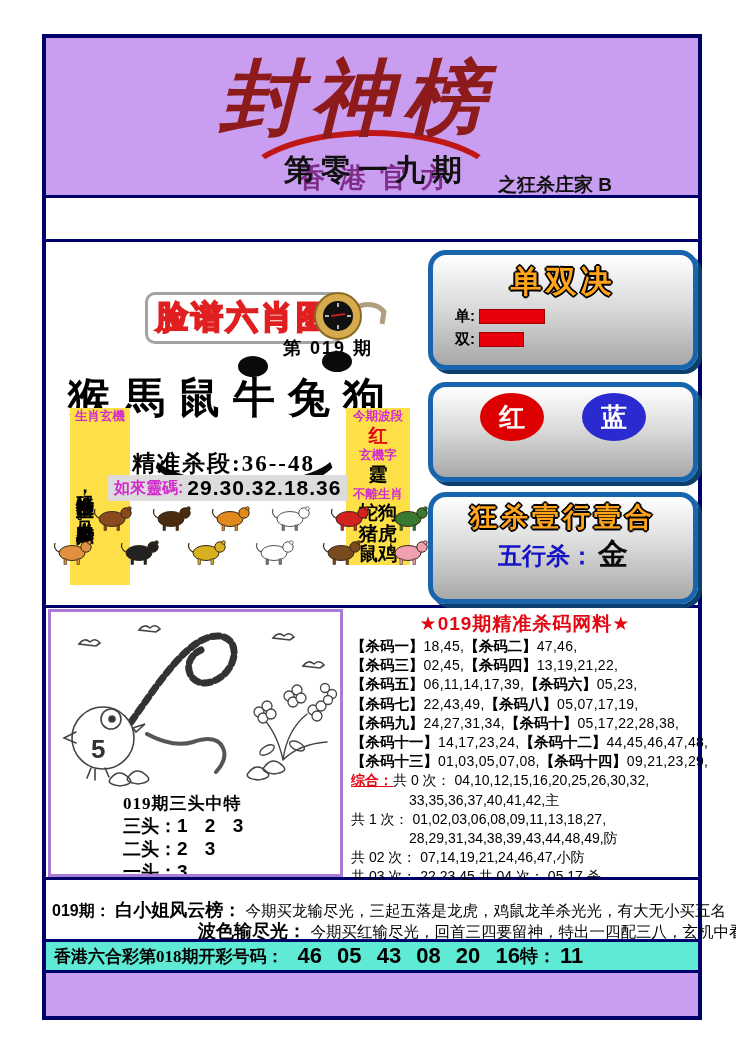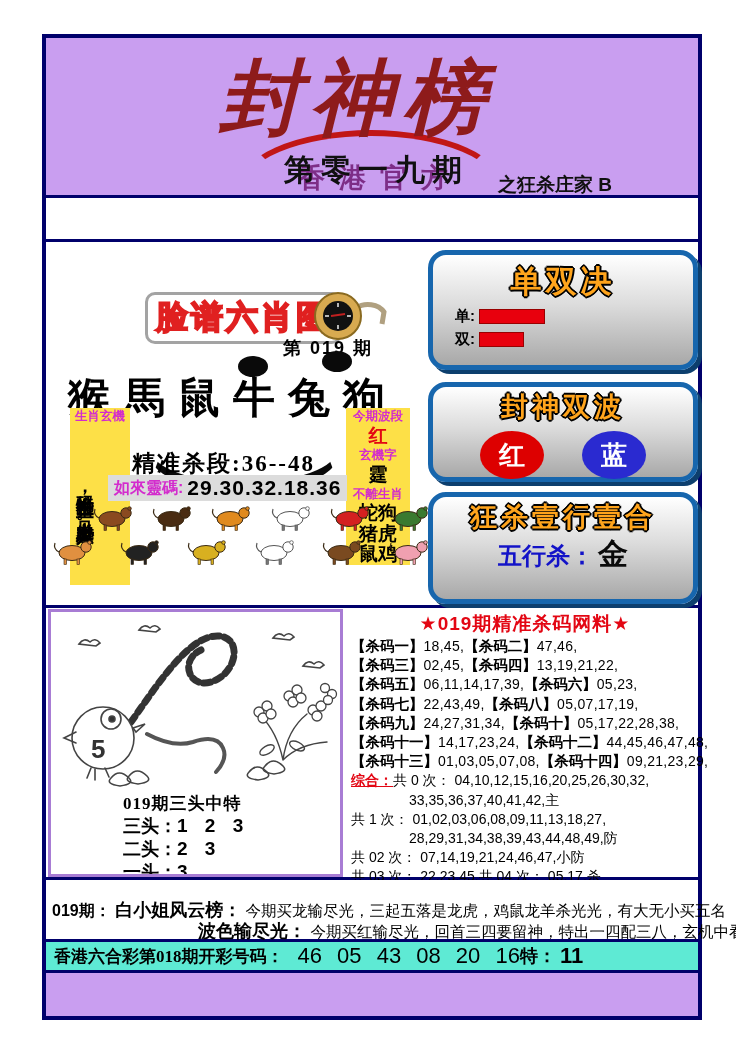--- a/index.html
+++ b/index.html
@@ -97,21 +97,21 @@
   .sline.ind { padding-left:58px; }
   .redlab { color:#e30613; font-weight:bold; text-decoration:underline; }
 
   
   .wline { white-space:nowrap; line-height:21px; }
   .wline .pfx { font-size:16px; font-weight:bold; }
   .wline .blab2 { font-size:18px; font-weight:bold; font-family:"Liberation Serif","DejaVu Serif",serif; }
   .wline .wtxt { font-size:15.5px; }
   .wline.l2 { padding-left:146px; }
   .res-label { font-size:17px; font-weight:bold; font-family:"Liberation Serif","DejaVu Serif",serif; }
-  .res-nums { font-size:22px; font-weight:normal; margin-left:14px; word-spacing:9px; }
+  .res-nums { font-size:22px; font-weight:bold; margin-left:14px; word-spacing:9px; }
   .res-slab { font-size:18px; font-weight:bold; font-family:"Liberation Serif","DejaVu Serif",serif; }
   .res-sval { font-size:22px; font-weight:bold; margin-left:4px; }
 </style>
 </head>
 <body>
 
 <div class="sheet">
 
   <div class="row row-header">
     <div class="wm-arc"></div>
@@ -272,21 +272,20 @@
         <span class="blab">单:</span>
         <span class="redbar" style="width: 66px;"></span>
       </div>
       <div class="barrow">
         <span class="blab">双:</span>
         <span class="redbar" style="width: 45px;"></span>
       </div>
     </div>
 
     <div class="bluebox b2">
-      <div class="btitle">封神双波</div>
       <div class="balls">
         <div class="ball red">红</div>
         <div class="ball blue">蓝</div>
       </div>
     </div>
 
     <div class="bluebox b3">
       <div class="btitle">狂杀壹行壹合</div>
       <div class="krow">
         <span class="klab2">五行杀：</span>

